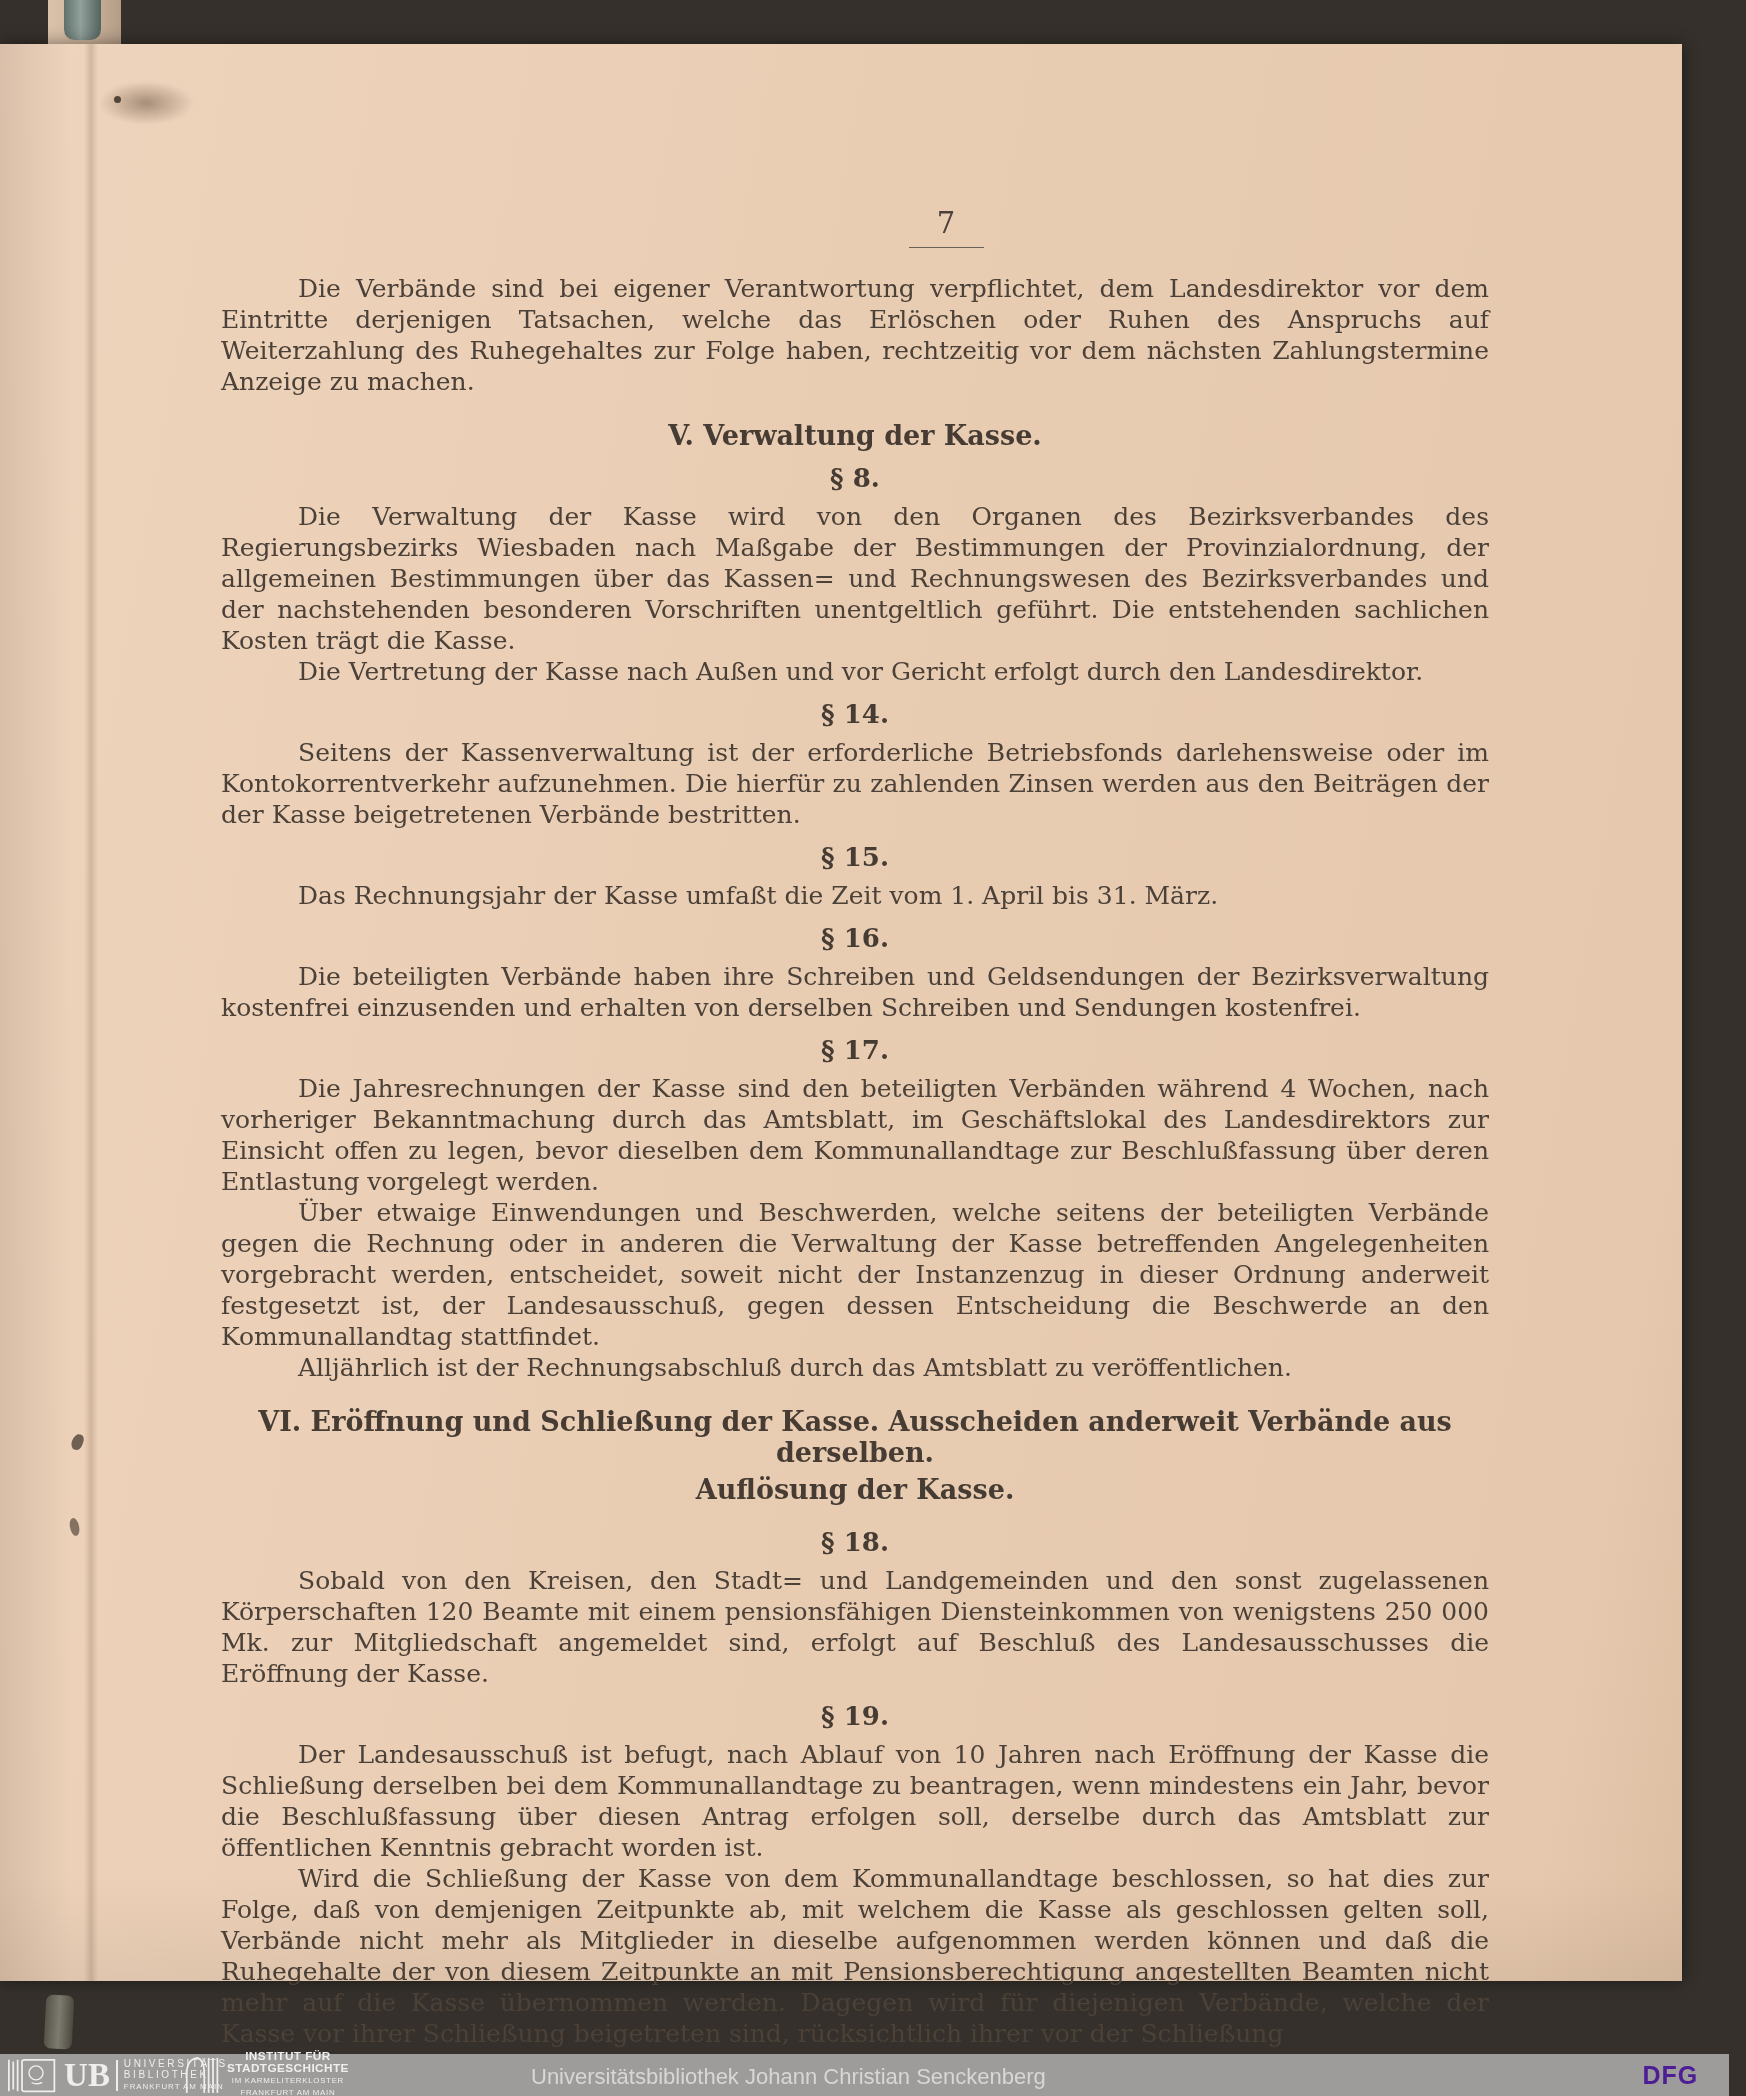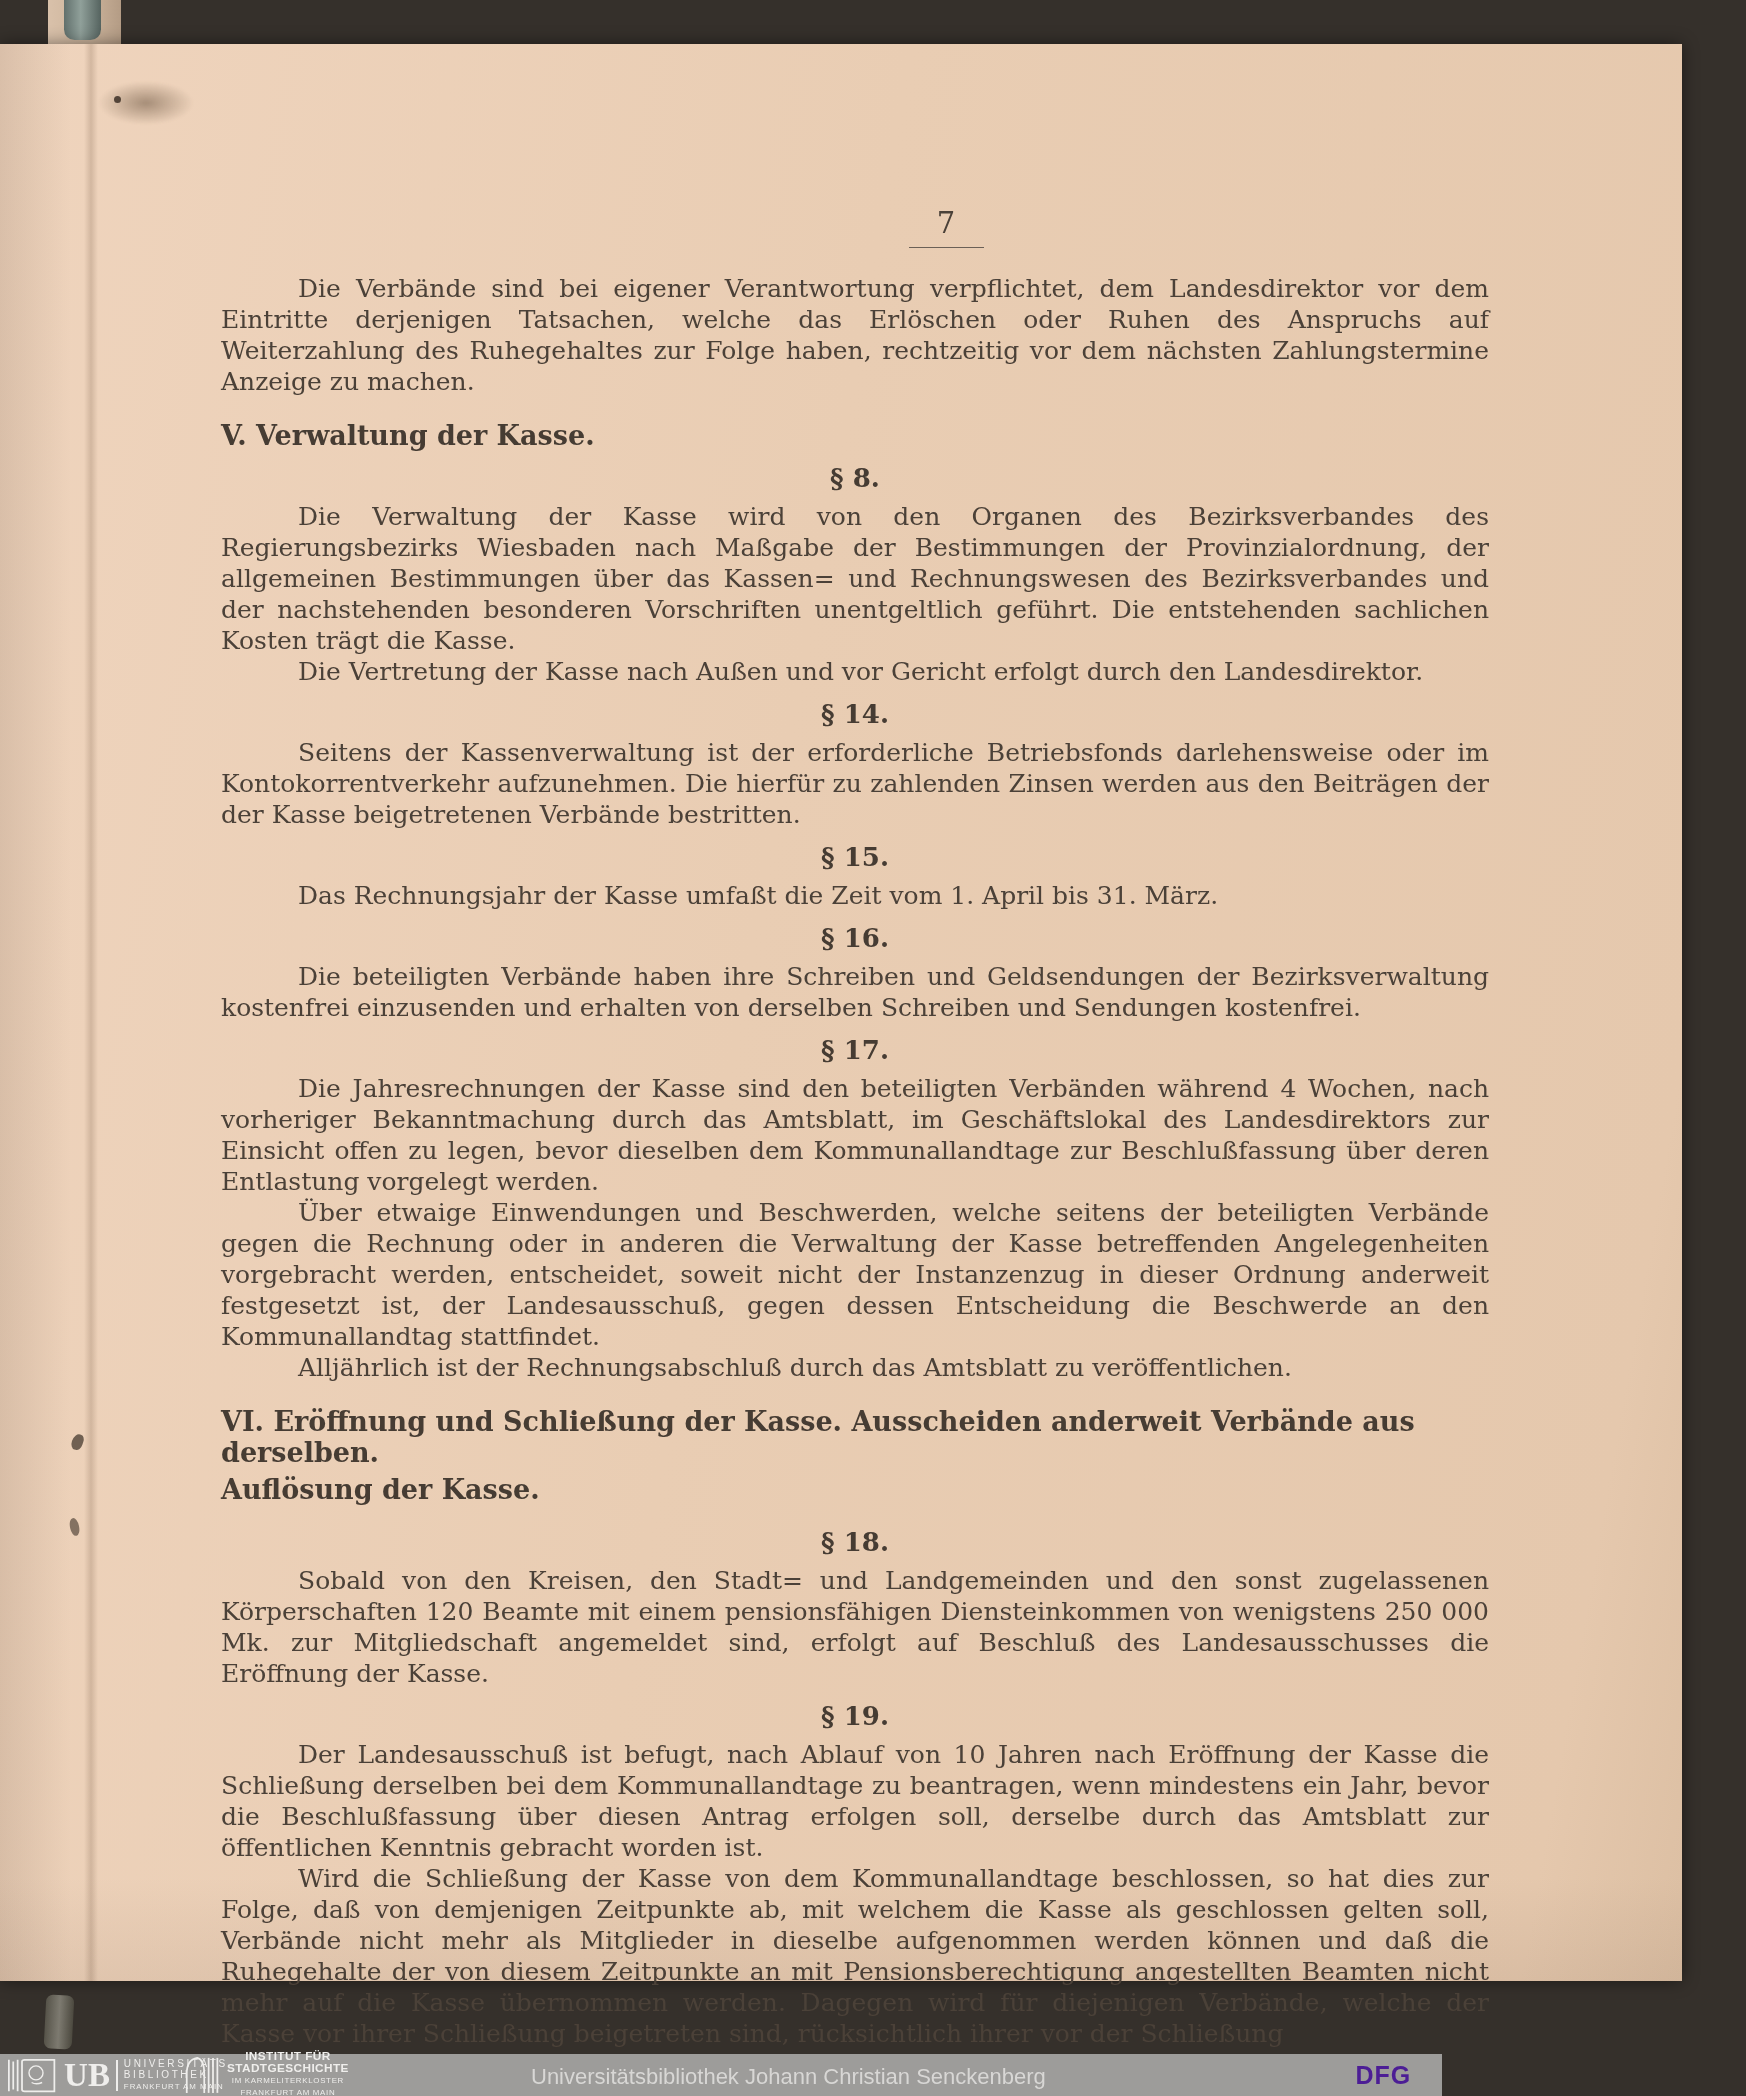--- a/index.html
+++ b/index.html
@@ -65,31 +65,31 @@
   }
   .pageno{
     position:relative;left:91px;width:75px;margin:0 auto 24.5px;
     text-align:center;font-size:29px;padding-bottom:7px;
     border-bottom:1.7px solid #6b6056;
   }
   .para{
     margin:0;font-size:25px;line-height:31px;text-align:justify;text-indent:77px;
   }
   .h-sec{
-    margin:23px 0 5.2px;font-size:27px;line-height:31px;font-weight:bold;text-align:left;
+    margin:23px 0 5.2px;font-size:27px;line-height:31px;font-weight:bold;text-align:center;
     color:#463c33;
   }
   .h-sec.cont{margin:0 0 22px;}
   .h-par{
     margin:12.2px 0 7px;font-size:26px;line-height:31px;font-weight:bold;text-align:center;
     color:#463c33;
   }
   
   .footer-bar{
-    position:absolute;left:0;bottom:0;width:1442px;height:42px;background:#9d9c9a;
+    position:absolute;left:0;bottom:0;width:1729px;height:42px;background:#9d9c9a;
     font-family:"Liberation Sans", sans-serif;color:#efeeec;
   }
   .ub-logo{position:absolute;left:7px;top:2.6px;height:37px;display:flex;align-items:center;gap:6.1px;}
   .ub-abbrev{font-family:"Liberation Serif", serif;font-weight:bold;font-size:33px;line-height:33px;}
   .ub-divider{width:1.7px;height:31px;background:#efeeec;}
   .logo-lines{display:flex;flex-direction:column;justify-content:center;}
   .ub-line{font-size:10px;line-height:11.4px;letter-spacing:2.6px;white-space:nowrap;}
   .ub-line.small{font-size:7.9px;letter-spacing:1px;}
   .inst-logo{position:absolute;left:185px;top:1.7px;height:38px;display:flex;align-items:center;gap:7px;}
   .inst-line{font-size:11.8px;line-height:12.2px;font-weight:bold;letter-spacing:0.4px;white-space:nowrap;text-align:center;}

